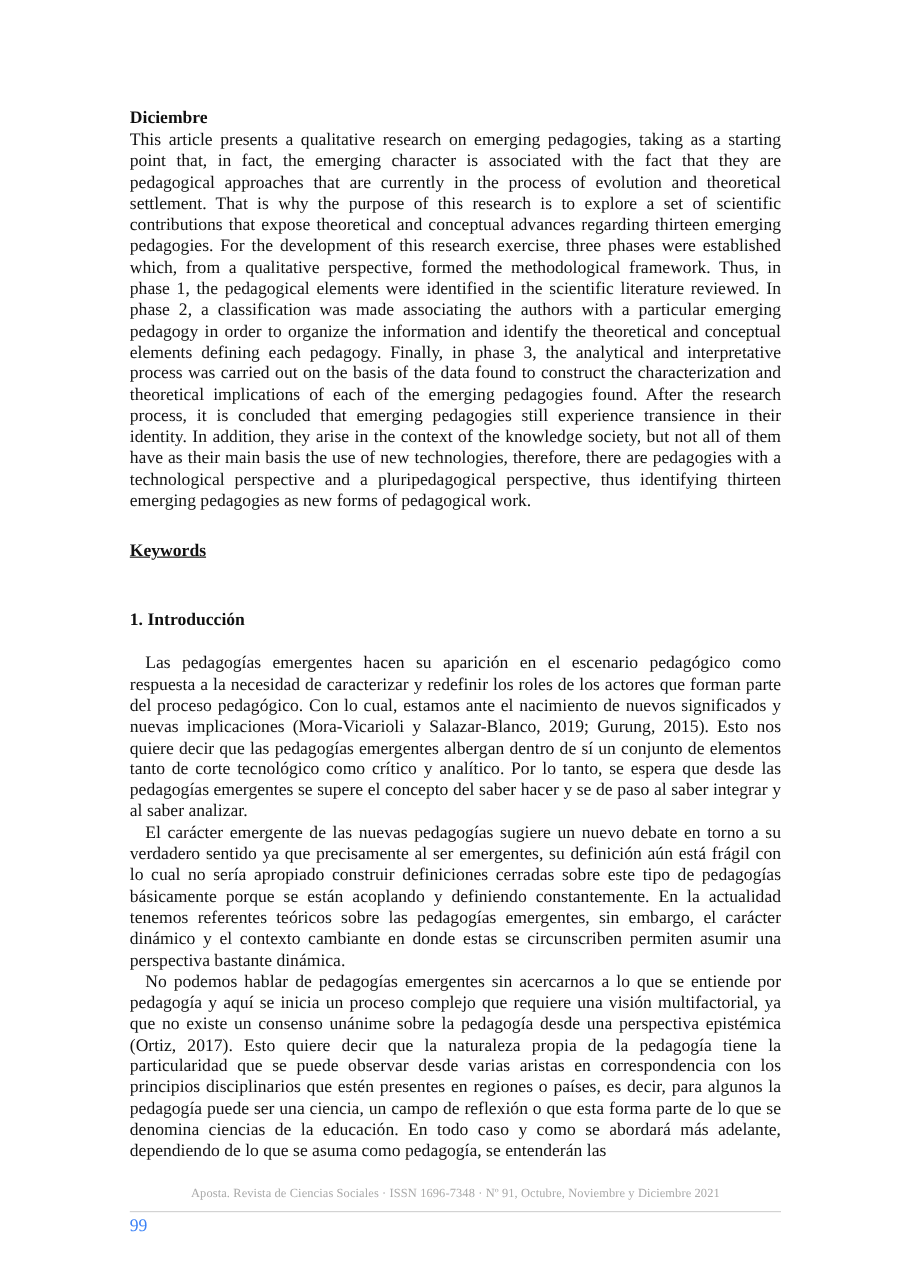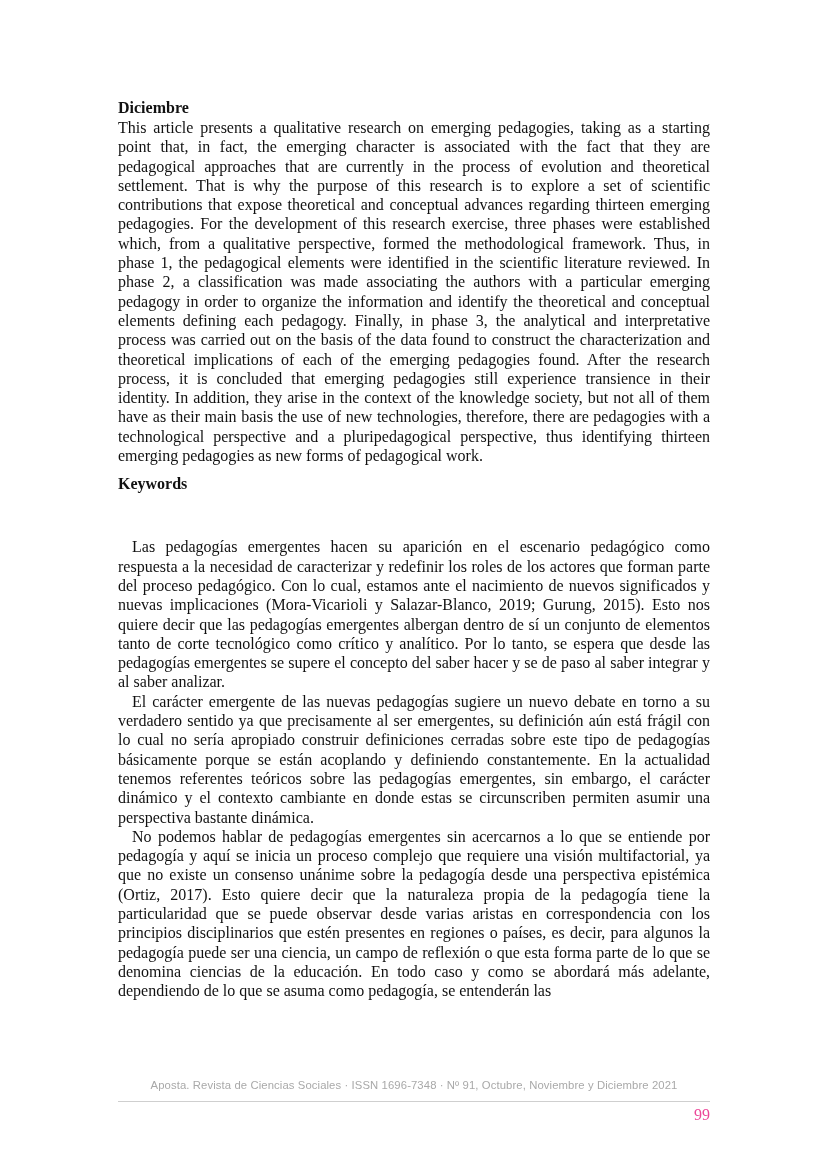--- a/index.html
+++ b/index.html
@@ -30,72 +30,74 @@
     .para {
       font-size: 16px;
       line-height: 19.3px;
       text-align: justify;
       margin: 0;
     }
     .indent {
       text-indent: 14px;
     }
     .section-keywords {
-      margin-top: 9px;
+      margin-top: 26px;
+      text-decoration: underline;
     }
     .section-intro {
       margin-top: 43px;
     }
     .intro-title {
       margin-bottom: 19px;
     }
     .footer-journal {
       position: absolute;
       left: 118px;
       top: 1079px;
       width: 592px;
       text-align: center;
-      font-family: Liberation Sans, sans-serif;
+      font-family: Liberation Serif, serif;
       font-size: 11.3px;
       color: #a9a9a9;
       letter-spacing: 0.1px;
     }
     .footer-rule {
       position: absolute;
       left: 118px;
       top: 1101px;
       width: 592px;
       height: 0;
       border-top: 1px solid #cfcfcf;
     }
     .page-number {
       position: absolute;
       left: 118px;
       top: 1106px;
       width: 592px;
-      text-align: right;
+      text-align: left;
       font-size: 16px;
-      color: #ec4899;
+      color: #3b82f6;
     }
   </style>
 </head>
 <body>
 
 <div class="page">
 
   <section>
     <h2 class="heading">Diciembre</h2>
     <p class="para">This article presents a qualitative research on emerging pedagogies, taking as a starting point that, in fact, the emerging character is associated with the fact that they are pedagogical approaches that are currently in the process of evolution and theoretical settlement. That is why the purpose of this research is to explore a set of scientific contributions that expose theoretical and conceptual advances regarding thirteen emerging pedagogies. For the development of this research exercise, three phases were established which, from a qualitative perspective, formed the methodological framework. Thus, in phase 1, the pedagogical elements were identified in the scientific literature reviewed. In phase 2, a classification was made associating the authors with a particular emerging pedagogy in order to organize the information and identify the theoretical and conceptual elements defining each pedagogy. Finally, in phase 3, the analytical and interpretative process was carried out on the basis of the data found to construct the characterization and theoretical implications of each of the emerging pedagogies found. After the research process, it is concluded that emerging pedagogies still experience transience in their identity. In addition, they arise in the context of the knowledge society, but not all of them have as their main basis the use of new technologies, therefore, there are pedagogies with a technological perspective and a pluripedagogical perspective, thus identifying thirteen emerging pedagogies as new forms of pedagogical work.</p>
   </section>
 
   <section class="section-keywords">
     <h2 class="heading">Keywords</h2>
   </section>
 
   <section class="section-intro">
+    <h2 class="heading intro-title">1. Introducción</h2>
     <p class="para indent">Las pedagogías emergentes hacen su aparición en el escenario pedagógico como respuesta a la necesidad de caracterizar y redefinir los roles de los actores que forman parte del proceso pedagógico. Con lo cual, estamos ante el nacimiento de nuevos significados y nuevas implicaciones (Mora-Vicarioli y Salazar-Blanco, 2019; Gurung, 2015). Esto nos quiere decir que las pedagogías emergentes albergan dentro de sí un conjunto de elementos tanto de corte tecnológico como crítico y analítico. Por lo tanto, se espera que desde las pedagogías emergentes se supere el concepto del saber hacer y se de paso al saber integrar y al saber analizar.</p>
     <p class="para indent">El carácter emergente de las nuevas pedagogías sugiere un nuevo debate en torno a su verdadero sentido ya que precisamente al ser emergentes, su definición aún está frágil con lo cual no sería apropiado construir definiciones cerradas sobre este tipo de pedagogías básicamente porque se están acoplando y definiendo constantemente. En la actualidad tenemos referentes teóricos sobre las pedagogías emergentes, sin embargo, el carácter dinámico y el contexto cambiante en donde estas se circunscriben permiten asumir una perspectiva bastante dinámica.</p>
     <p class="para indent">No podemos hablar de pedagogías emergentes sin acercarnos a lo que se entiende por pedagogía y aquí se inicia un proceso complejo que requiere una visión multifactorial, ya que no existe un consenso unánime sobre la pedagogía desde una perspectiva epistémica (Ortiz, 2017). Esto quiere decir que la naturaleza propia de la pedagogía tiene la particularidad que se puede observar desde varias aristas en correspondencia con los principios disciplinarios que estén presentes en regiones o países, es decir, para algunos la pedagogía puede ser una ciencia, un campo de reflexión o que esta forma parte de lo que se denomina ciencias de la educación. En todo caso y como se abordará más adelante, dependiendo de lo que se asuma como pedagogía, se entenderán las</p>
   </section>
 
 </div>
 
 <div class="footer-journal">Aposta. Revista de Ciencias Sociales · ISSN 1696-7348 · Nº 91, Octubre, Noviembre y Diciembre 2021</div>
 <div class="footer-rule"></div>
 <div class="page-number">99</div>

